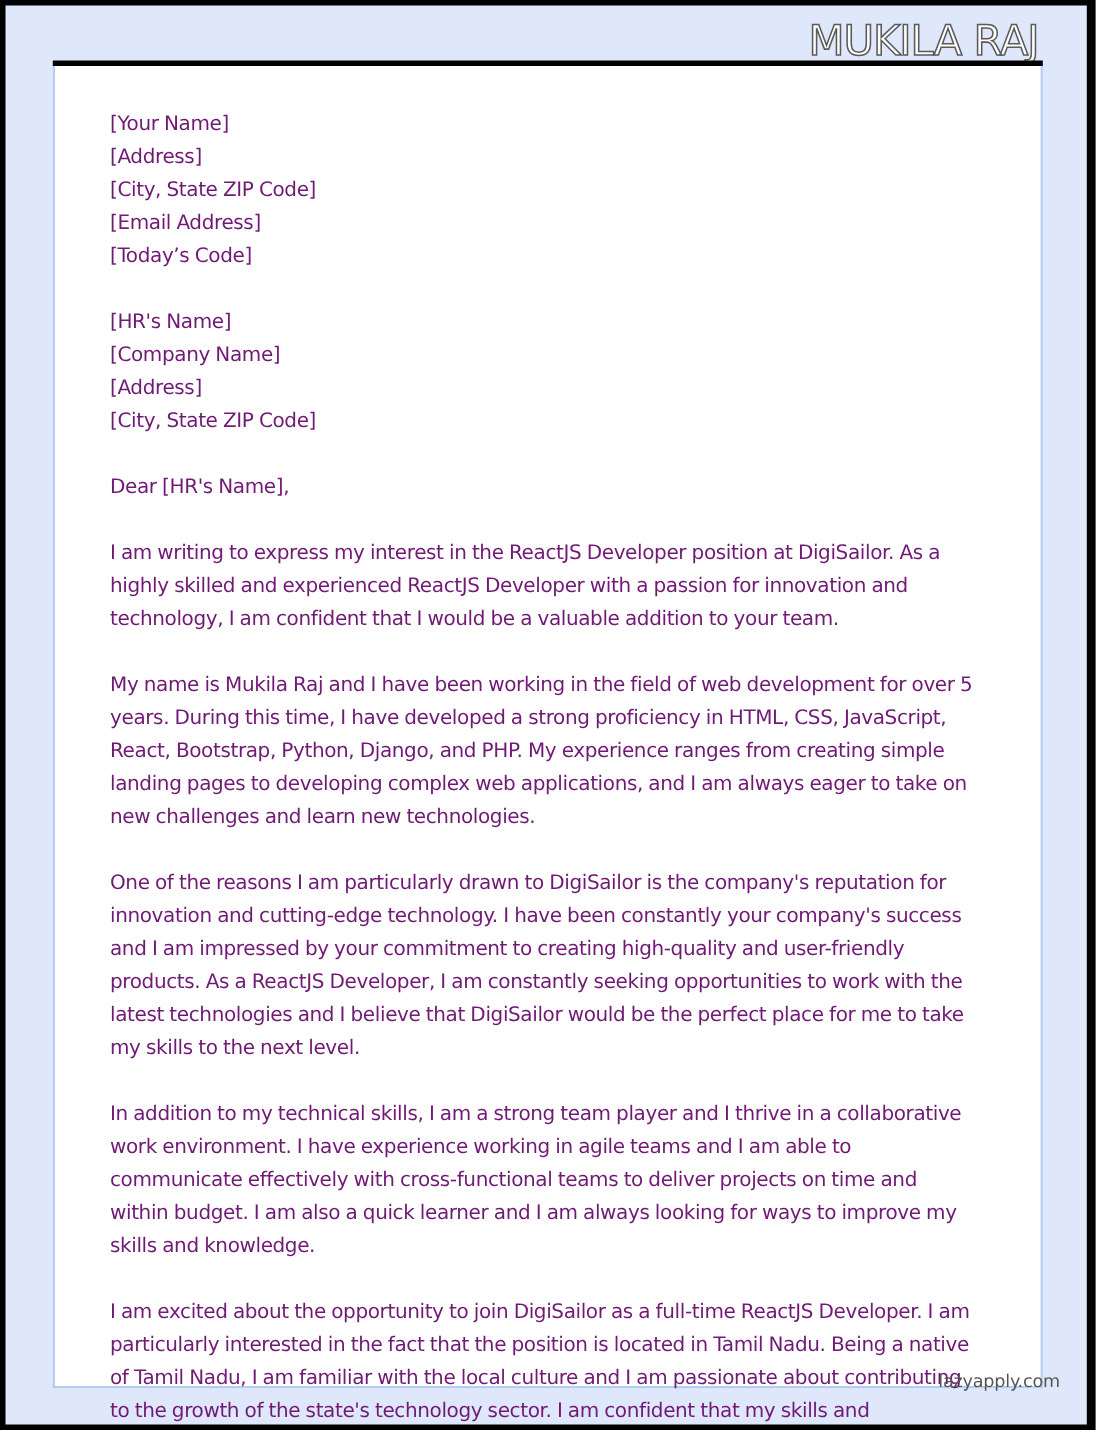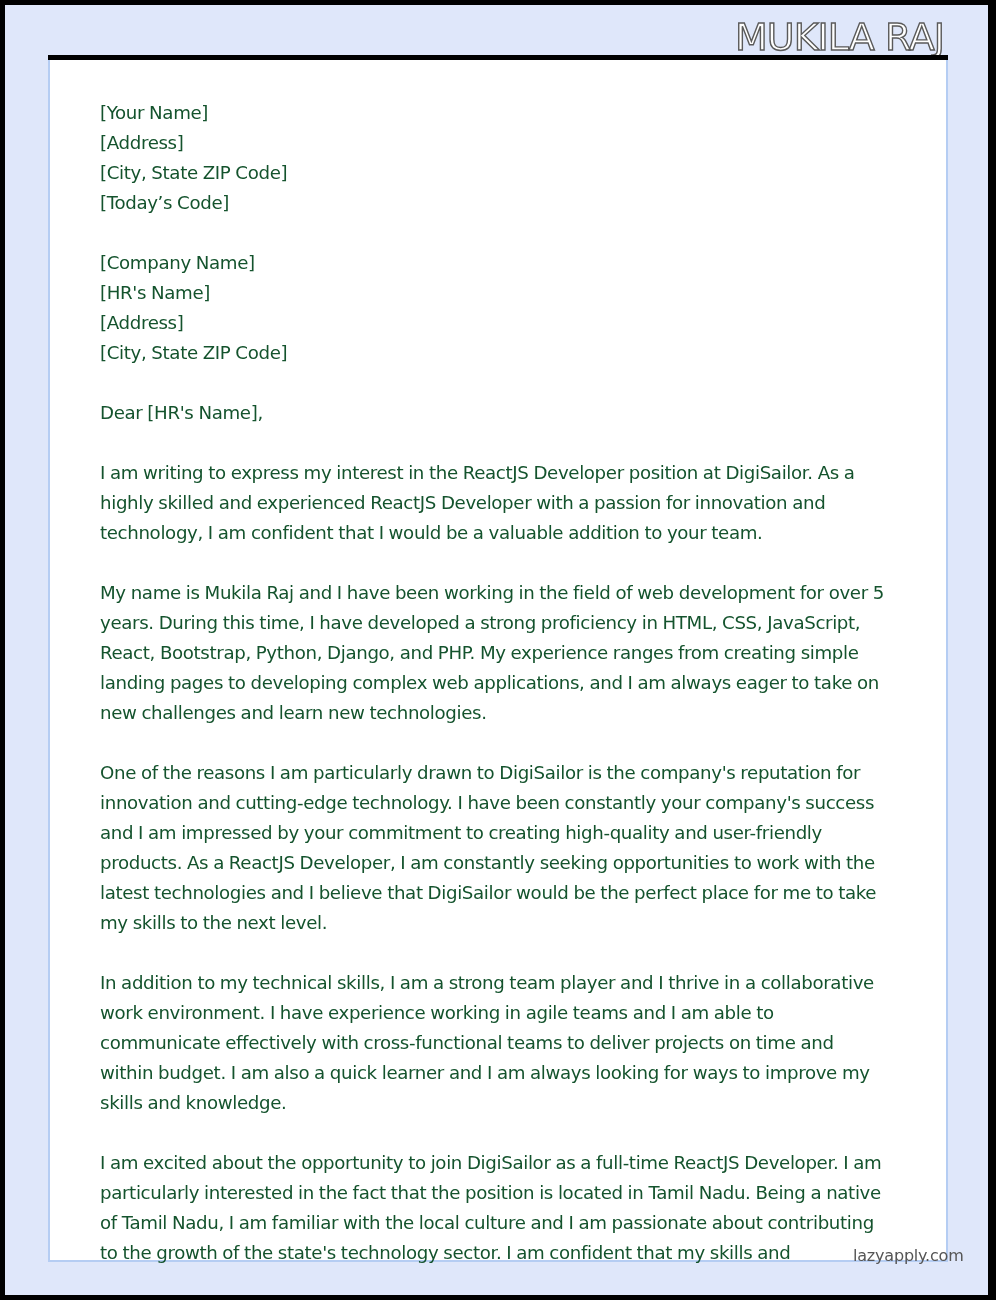--- a/index.html
+++ b/index.html
@@ -46,21 +46,21 @@
       border-bottom: 2px solid #b5cdf3;
       box-sizing: content-box;
     }
     .letter {
       position: absolute;
       left: 95px; top: 93px;
       width: 810px;
       font-family: "DejaVu Sans", sans-serif;
       font-size: 18.2px;
       line-height: 30px;
-      color: #14532d;
+      color: #701a75;
       letter-spacing: -0.35px;
       word-spacing: -0.5px;
     }
     .letter .line { display: block; white-space: nowrap; }
     .letter .gap { display: block; height: 30px; }
     .watermark {
       position: absolute;
       left: 848px; top: 1241px;
       font-family: "DejaVu Sans", sans-serif;
       font-size: 16px;
@@ -74,27 +74,28 @@
 <div class="frame">
   <div class="author-name">MUKILA RAJ</div>
   <div class="top-bar"></div>
   <div class="sheet"></div>
 
   <div class="letter">
     <div>
       <span class="line">[Your Name]</span>
       <span class="line">[Address]</span>
       <span class="line">[City, State ZIP Code]</span>
+      <span class="line">[Email Address]</span>
       <span class="line">[Today’s Code]</span>
     </div>
     <span class="gap"></span>
 
     <div>
+      <span class="line">[HR's Name]</span>
       <span class="line">[Company Name]</span>
-      <span class="line">[HR's Name]</span>
       <span class="line">[Address]</span>
       <span class="line">[City, State ZIP Code]</span>
     </div>
     <span class="gap"></span>
 
     <span class="line">Dear [HR's Name],</span>
     <span class="gap"></span>
 
     <div>
       <span class="line">I am writing to express my interest in the ReactJS Developer position at DigiSailor. As a</span>

